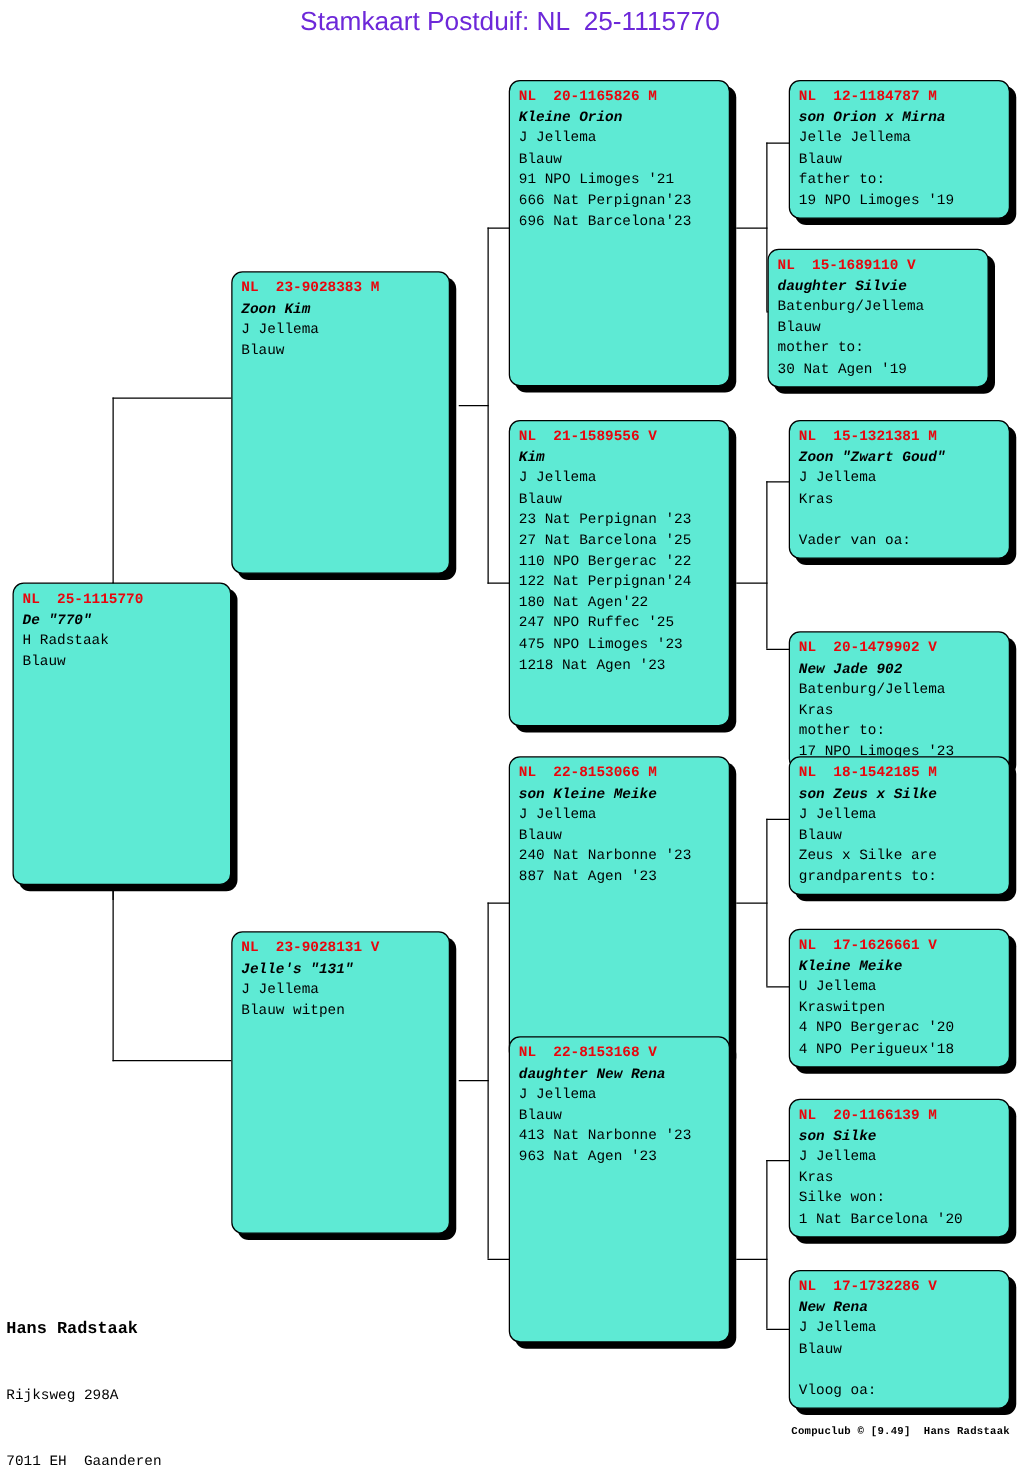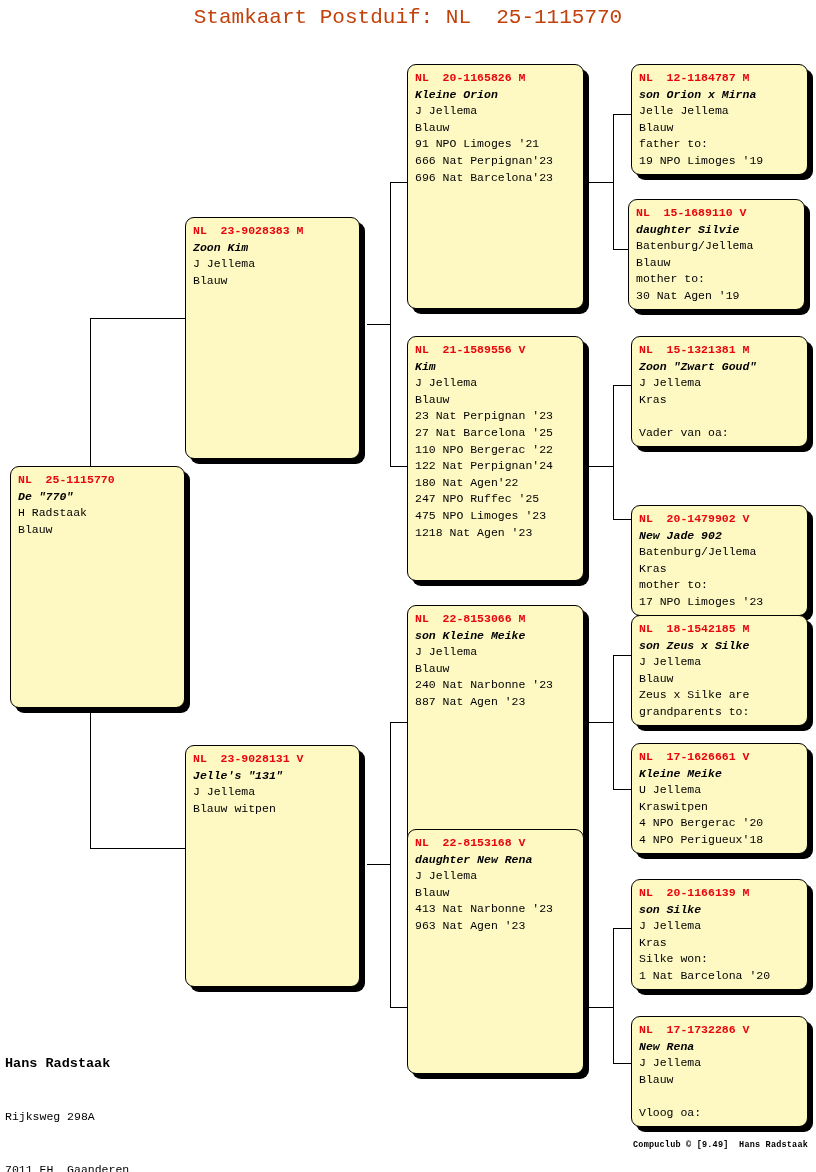--- a/index.html
+++ b/index.html
@@ -17,40 +17,40 @@
     font-family: "Liberation Mono", "DejaVu Sans Mono", monospace;
   }
 
   
   #page-title {
     position: absolute;
     left: 0;
     top: 6px;
     width: 816px;
     text-align: center;
-    font-family: Liberation Mono, monospace;
+    font-family: Liberation Sans, sans-serif;
     font-size: 21px;
-    color: #c2410c;
+    color: #6d28d9;
     letter-spacing: 0px;
     white-space: pre;
   }
 
   
   .conn {
     position: absolute;
     background: #000000;
   }
   .conn.v { width: 1px; }
   .conn.h { height: 1px; }
 
   
   .card {
     position: absolute;
     box-sizing: border-box;
-    background: #fef9c3;
+    background: #5eead4;
     border: 1px solid #000000;
     border-radius: 9px;
     padding: 5px 0 0 7px;
     overflow: hidden;
     box-shadow: 5px 5px 0 0 #000000;
     z-index: 3;
   }
   .card .idline {
     color: #e8060d;
     font-weight: bold;
@@ -214,21 +214,21 @@
 
   <div class="card" style="left:631px; top:64px; width:177px; height:111px;">
     <div class="idline">NL  12-1184787 M</div>
     <div class="nameline">son Orion x Mirna</div>
     <div class="txt">Jelle Jellema</div>
     <div class="txt">Blauw</div>
     <div class="txt">father to:</div>
     <div class="txt">19 NPO Limoges '19</div>
   </div>
 
-  <div class="card" style="left:628px; top:199px; width:177px; height:111px;">
+  <div class="card" style="left:614px; top:199px; width:177px; height:111px;">
     <div class="idline">NL  15-1689110 V</div>
     <div class="nameline">daughter Silvie</div>
     <div class="txt">Batenburg/Jellema</div>
     <div class="txt">Blauw</div>
     <div class="txt">mother to:</div>
     <div class="txt">30 Nat Agen '19</div>
   </div>
 
   <div class="card" style="left:631px; top:336px; width:177px; height:111px;">
     <div class="idline">NL  15-1321381 M</div>
@@ -241,21 +241,21 @@
 
   <div class="card" style="left:631px; top:469px; width:177px; height:111px;margin-top:36px;">
     <div class="idline">NL  20-1479902 V</div>
     <div class="nameline">New Jade 902</div>
     <div class="txt">Batenburg/Jellema</div>
     <div class="txt">Kras</div>
     <div class="txt">mother to:</div>
     <div class="txt">17 NPO Limoges '23</div>
   </div>
 
-  <div class="card" style="left:631px; top:605px; width:177px; height:111px;margin-top:10px;">
+  <div class="card" style="left:631px; top:605px; width:177px; height:111px;">
     <div class="idline">NL  18-1542185 M</div>
     <div class="nameline">son Zeus x Silke</div>
     <div class="txt">J Jellema</div>
     <div class="txt">Blauw</div>
     <div class="txt">Zeus x Silke are</div>
     <div class="txt">grandparents to:</div>
   </div>
 
   <div class="card" style="left:631px; top:743px; width:177px; height:111px;">
     <div class="idline">NL  17-1626661 V</div>

